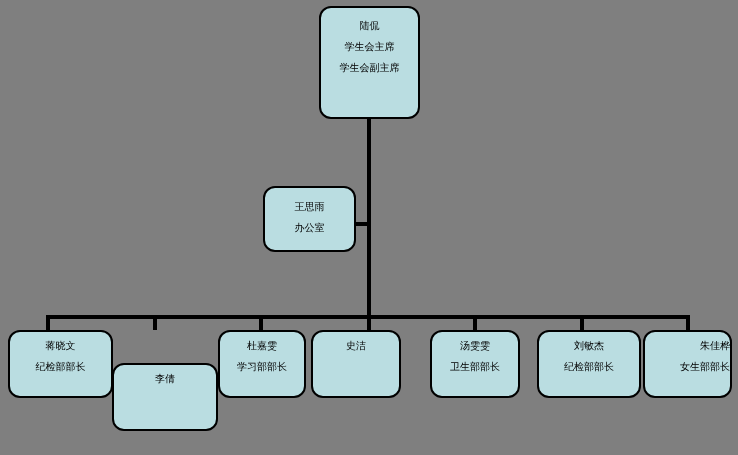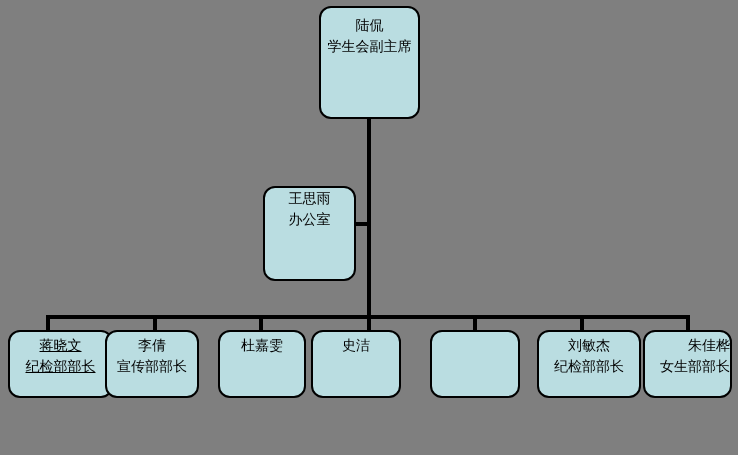--- a/index.html
+++ b/index.html
@@ -12,37 +12,37 @@
     font-family: "Liberation Serif", "DejaVu Serif", serif;
   }
   .node {
     position: absolute;
     box-sizing: border-box;
     background: var(--fill, #badde1);
     border: 2px solid var(--border, #000000);
     border-radius: 12px;
     color: #000;
     text-align: center;
-    font-size: 14px;
+    font-size: 10px;
     line-height: 21px;
     overflow: hidden;
   }
   .node .txt { display: block; white-space: pre; }
   .connector {
     position: absolute;
     background: var(--line, #000000);
   }
   
   #root-box   { left: 319px; top: 6px;   width: 101px; height: 113px; padding-top: 7px; }
   
-  #assist-box { left: 263px; top: 186px; width: 93px;  height: 95px;  }
+  #assist-box { left: 263px; top: 186px; width: 93px;  height: 66px;  padding-top: 8px; }
   
   .child { top: 330px; height: 68px; padding-top: 3px; }
-  #child-0 { left: 8px;   width: 105px; text-decoration: underline; }
-  #child-1 { left: 105px; width: 94px; }
+  #child-0 { left: 8px;   width: 105px; }
+  #child-1 { left: 112px; width: 106px; margin-top: 33px; }
   #child-2 { left: 218px; width: 88px; }
   #child-3 { left: 311px; width: 90px; font-family: Liberation Serif, serif; }
   #child-4 { left: 430px; width: 90px; }
   #child-5 { left: 537px; width: 104px; }
   #child-6 { left: 643px; width: 89px; text-align: right; }
   
   #line-main-vertical { left: 367px; top: 118px; width: 4px;  height: 212px; }
   #line-assist-stub   { left: 354px; top: 222px; width: 14px; height: 4px;  }
   #line-horizontal    { left: 46px;  top: 315px; width: 644px; height: 4px; }
   .drop { top: 318px; width: 4px; height: 12px; }
@@ -63,43 +63,46 @@
   <div class="connector" id="line-horizontal"></div>
   <div class="connector drop" id="drop-0"></div>
   <div class="connector drop" id="drop-1"></div>
   <div class="connector drop" id="drop-2"></div>
   <div class="connector drop" id="drop-4"></div>
   <div class="connector drop" id="drop-5"></div>
   <div class="connector drop" id="drop-6"></div>
 
   <div class="node" id="root-box">
     <span class="txt">陆侃</span>
+    <span class="txt">学生会主席</span>
     <span class="txt">学生会副主席</span>
   </div>
 
   <div class="node" id="assist-box">
     <span class="txt">王思雨</span>
     <span class="txt">办公室</span>
   </div>
 
   <div class="node child" id="child-0">
     <span class="txt">蒋晓文</span>
     <span class="txt">纪检部部长</span>
   </div>
   <div class="node child" id="child-1">
     <span class="txt">李倩</span>
-    <span class="txt">宣传部部长</span>
   </div>
   <div class="node child" id="child-2">
     <span class="txt">杜嘉雯</span>
+    <span class="txt">学习部部长</span>
   </div>
   <div class="node child" id="child-3">
     <span class="txt">史洁</span>
   </div>
   <div class="node child" id="child-4">
+    <span class="txt">汤雯雯</span>
+    <span class="txt">卫生部部长</span>
   </div>
   <div class="node child" id="child-5">
     <span class="txt">刘敏杰</span>
     <span class="txt">纪检部部长</span>
   </div>
   <div class="node child" id="child-6">
     <span class="txt">朱佳桦</span>
     <span class="txt">女生部部长</span>
   </div>
 

